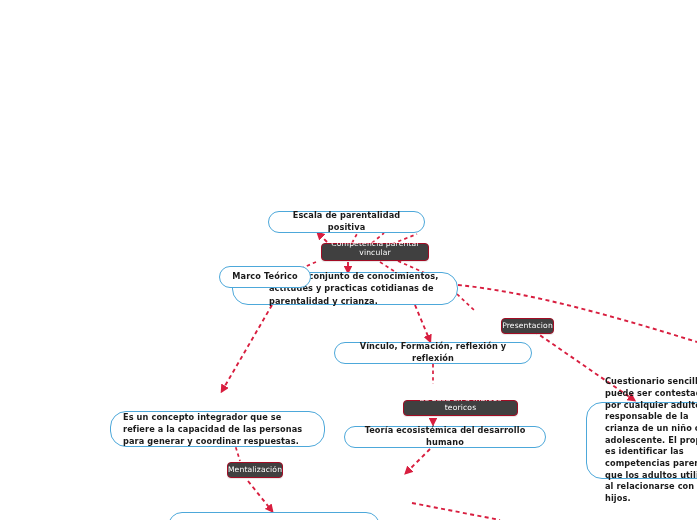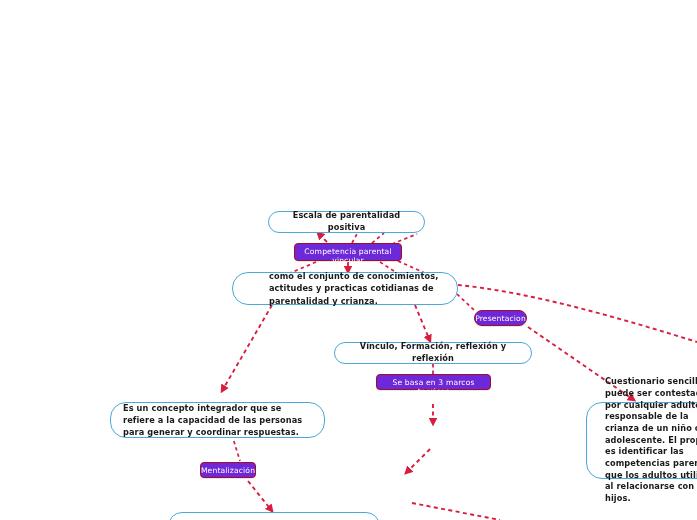--- a/index.html
+++ b/index.html
@@ -50,33 +50,34 @@
     letter-spacing: 0.1px;
   }
   .topic.multiline {
     justify-content: flex-start;
     text-align: left;
     border-radius: 16px;
     line-height: 1.5;
   }
   
   .rel {
-    background: #6d28d9;
+    background: #404040;
     border: 1px solid #A30C24;
     border-radius: 4px;
     color: #ffffff;
     font-weight: normal;
     font-size: 7.6px;
     display: flex;
-    align-items: flex-start;
+    align-items: flex-end;
     justify-content: center;
     text-align: center;
     padding: 3px 8px;
     letter-spacing: 0.15px;
     box-shadow: 0 1px 1px rgba(0,0,0,0.10);
+    margin-left: 27px;
   }
   .edge-path {
     fill: none;
     stroke: #D81E3F;
     stroke-width: 1.9;
     stroke-dasharray: 4 3.4;
     stroke-linecap: butt;
   }
   .edge-thin {
     stroke-width: 1.7;
@@ -141,37 +142,43 @@
   </div>
 
   <div class="node rel" style="left:294px; top:243px; width:108px; height:18px;">
     <span>Competencia parental vincular</span>
   </div>
 
   <div class="node topic multiline" style="left:232px; top:272px; width:226px; height:33px; padding:3px 10px 3px 36px;">
     <span>como el conjunto de conocimientos, actitudes y practicas cotidianas de parentalidad y crianza.</span>
   </div>
 
+  <div class="node topic" style="left:219px; top:266px; width:92px; height:22px; z-index:3;">
+    <span>Marco Teórico</span>
+  </div>
 
-  <div class="node rel" style="left:474px; top:310px; width:53px; height:16px;border-radius:8px;">
+  <div class="node rel" style="left:474px; top:318px; width:53px; height:16px;">
     <span>Presentacion</span>
   </div>
 
   <div class="node topic" style="left:334px; top:342px; width:198px; height:22px;">
     <span>Vínculo, Formación, reflexión y reflexión</span>
   </div>
 
-  <div class="node topic multiline" style="left:110px; top:402px; width:215px; height:33px; padding:17px 12px;">
+  <div class="node topic multiline" style="left:110px; top:411px; width:215px; height:33px; padding:17px 12px;">
     <span>Es un concepto integrador que se refiere a la capacidad de las personas para generar y coordinar respuestas.</span>
   </div>
 
-  <div class="node rel" style="left:376px; top:374px; width:115px; height:16px;">
+  <div class="node rel" style="left:376px; top:400px; width:115px; height:16px;">
     <span>Se basa en 3 marcos teoricos</span>
   </div>
 
+  <div class="node topic" style="left:344px; top:426px; width:202px; height:22px;">
+    <span>Teoría ecosistémica del desarrollo humano</span>
+  </div>
 
 
   <div class="node rel" style="left:200px; top:462px; width:56px; height:16px;">
     <span>Mentalización</span>
   </div>
 
   <div class="node topic multiline" style="left:586px; top:402px; width:150px; height:77px; padding:5px 10px 5px 18px; line-height:1.42;">
     <span>Cuestionario sencillo que puede ser contestado por cualquier adulto responsable de la crianza de un niño o adolescente. El propósito es identificar las competencias parentales que los adultos utilizan al relacionarse con sus hijos.</span>
   </div>
 

